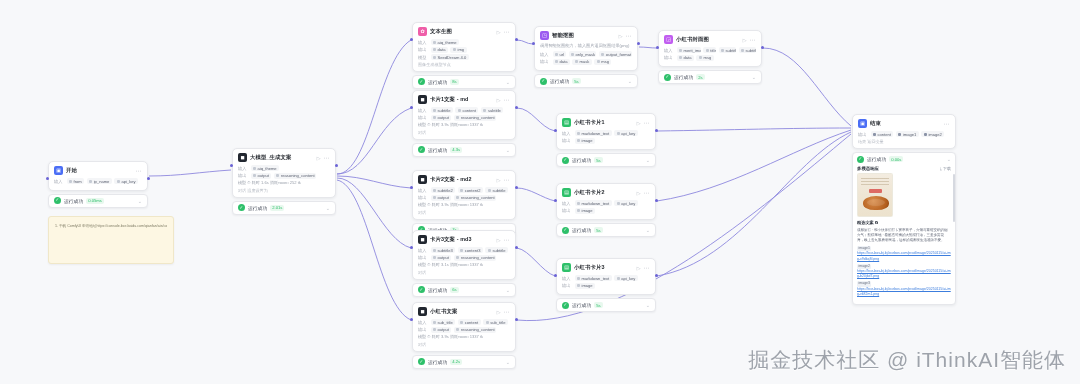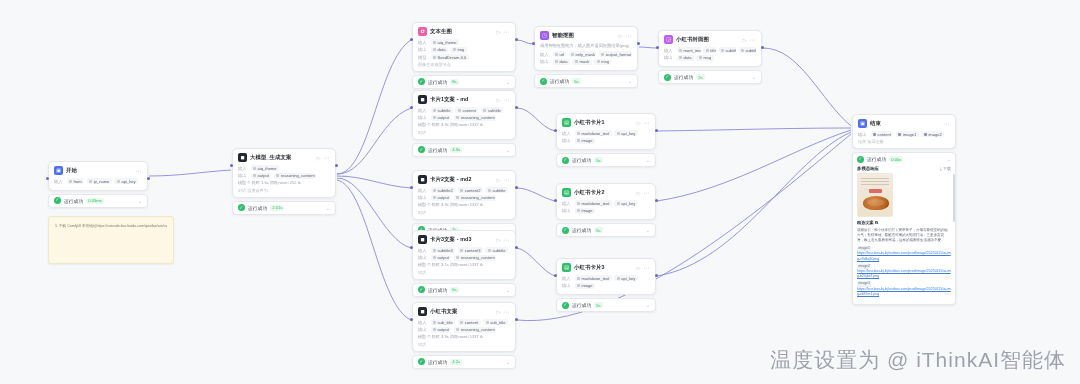--- a/index.html
+++ b/index.html
@@ -721,21 +721,21 @@
         <a class="rt-link">https://bce-bos-bj.bj.bcebos.com/prod/image/20250115/ai-img-x9dkq3f.png</a>
         <span class="rt-tag">image2</span>
         <a class="rt-link">https://bce-bos-bj.bj.bcebos.com/prod/image/20250115/ai-img-b20jkd7.png</a>
         <span class="rt-tag">image3</span>
         <a class="rt-link">https://bce-bos-bj.bj.bcebos.com/prod/image/20250115/ai-img-vk82m1.png</a>
       </div>
       <div class="scrollbar"></div>
     </div>
   </div>
 
-  <div id="watermark">温度设置为 @ iThinkAI智能体</div>
+  <div id="watermark">掘金技术社区 @ iThinkAI智能体</div>
 
 <div class="port" style="left: 46px; top: 177px;"></div>
     <div class="port" style="left: 147px; top: 177px;"></div>
     <div class="port" style="left: 230px; top: 164px;"></div>
     <div class="port" style="left: 335px; top: 164px;"></div>
     <div class="port" style="left: 410px; top: 38px;"></div>
     <div class="port" style="left: 515px; top: 38px;"></div>
     <div class="port" style="left: 532px; top: 42px;"></div>
     <div class="port" style="left: 637px; top: 42px;"></div>
     <div class="port" style="left: 656px; top: 46px;"></div>

